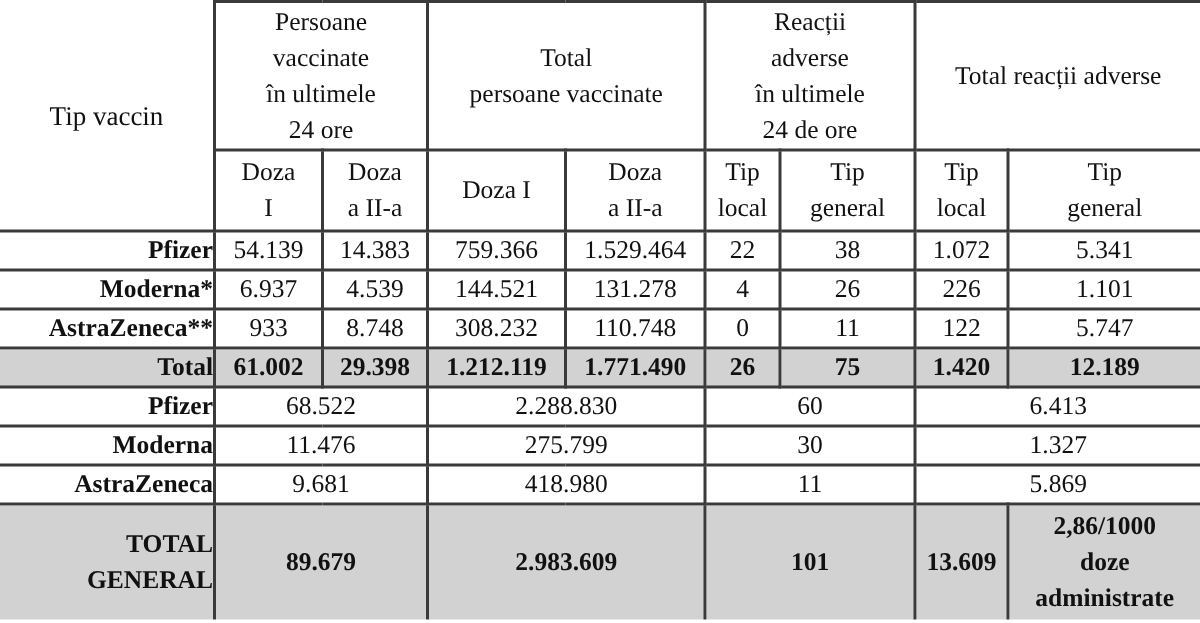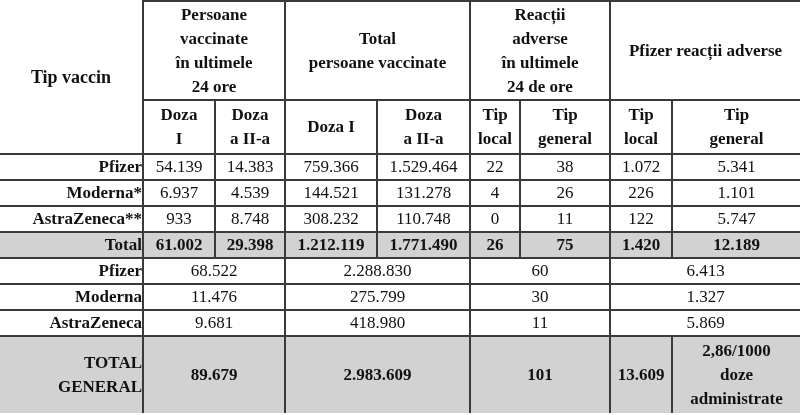--- a/index.html
+++ b/index.html
@@ -1,21 +1,21 @@
 <!DOCTYPE html>
 <html><head>
 <meta charset="utf-8">
 <style>
   html,body{margin:0;padding:0;background:#ffffff;}
   body{width:800px;height:415px;overflow:hidden;
        font-family:"Liberation Serif","DejaVu Serif",serif;color:#111111;}
   table.report{border-collapse:collapse;table-layout:fixed;width:800px;}
   td,th{border:2px solid #3a3a3a;overflow:hidden;vertical-align:middle;
         font-size:17px;line-height:24px;padding:0;}
-  th{font-weight:bold;text-align:center;}
+  th{font-weight:normal;text-align:center;}
   .pre{white-space:pre-line;}
   .num{text-align:center;}
   .name{text-align:right;padding-left:5px;font-weight:bold;}
   .bold{font-weight:bold;}
   .shade{background:#d2d2d2;}
   .c0{border-left:none;}
   .no-top{border-top:none;}
   .last{border-right:none;}
   .bottom{border-bottom:none;}
   tr.hr1{height:99px;}
@@ -46,21 +46,21 @@
     <th colspan="2" class="pre">Persoane
 vaccinate
 în ultimele
 24 ore</th>
     <th colspan="2" class="pre">Total
 persoane vaccinate</th>
     <th colspan="2" class="pre">Reacții
 adverse
 în ultimele
 24 de ore</th>
-    <th colspan="2" class="last">Pfizer reacții adverse</th>
+    <th colspan="2" class="last">Total reacții adverse</th>
   </tr>
 
   <tr class="hr2">
     <th class="pre">Doza
 I</th>
     <th class="pre">Doza
 a II-a</th>
     <th class="pre">Doza I</th>
     <th class="pre">Doza
 a II-a</th>

